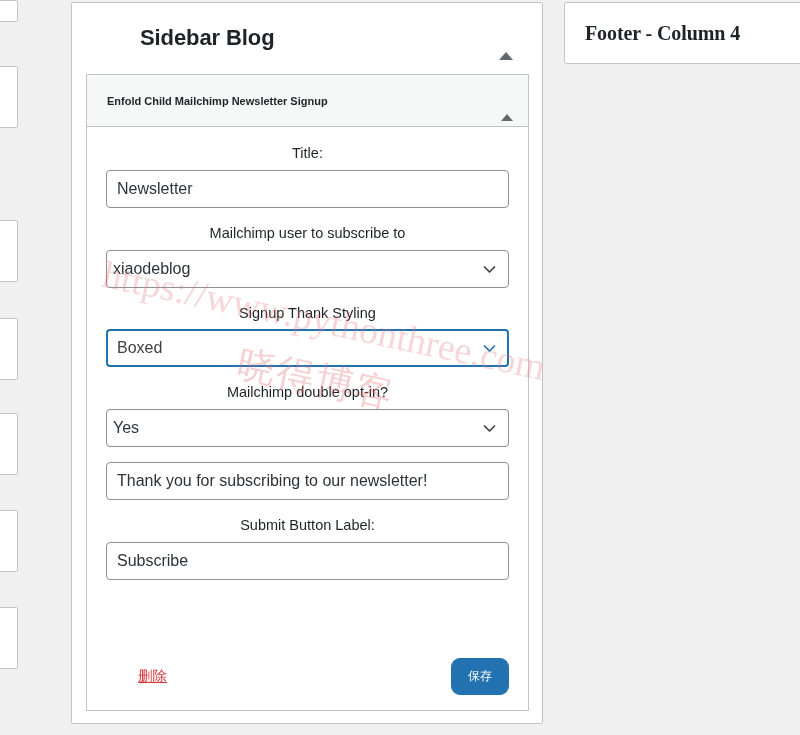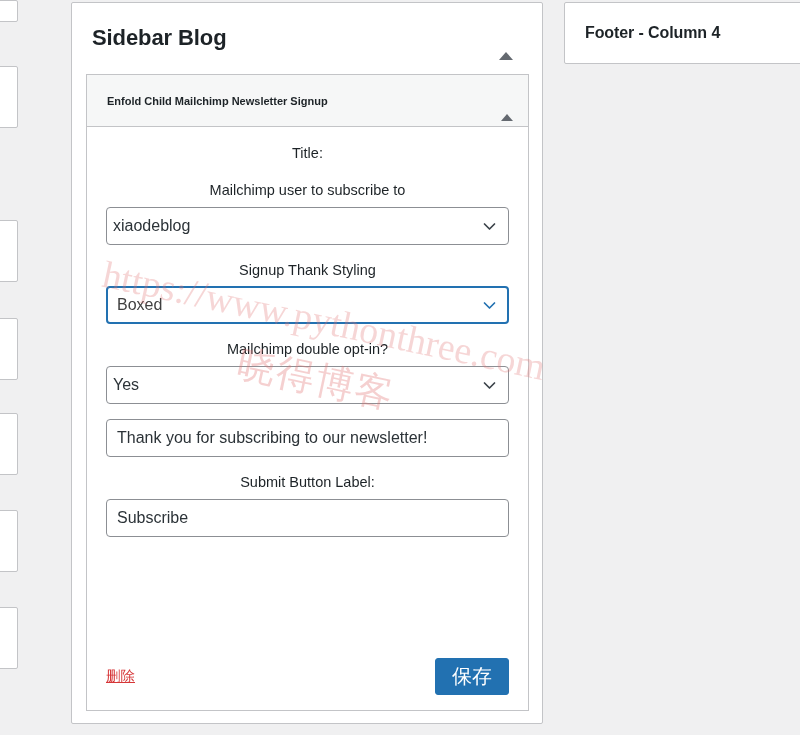--- a/index.html
+++ b/index.html
@@ -54,20 +54,21 @@
     box-sizing: border-box;
     padding: 0 20px;
     display: flex;
     align-items: center;
   }
   .panel-title {
     font-size: 22px;
     font-weight: bold;
     color: #1d2327;
     letter-spacing: -0.1px;
+    margin-left: 48px;
   }
   .tri {
     width: 0;
     height: 0;
     border-left: 7px solid transparent;
     border-right: 7px solid transparent;
     border-bottom: 8px solid #646970;
   }
   .panel-toggle {
     position: absolute;
@@ -173,27 +174,28 @@
     padding: 0 19px;
     display: flex;
     align-items: center;
     justify-content: space-between;
   }
   .delete-link {
     font-size: 14.5px;
     color: #d63638;
     text-decoration: underline;
     cursor: pointer;
+    margin-left: 32px;
   }
   .save-btn {
     background: #2271b1;
     border: 1px solid #2271b1;
-    border-radius: 3px;
+    border-radius: 9px;
     color: #fff;
-    font-size: 20px;
+    font-size: 12px;
     font-family: "Liberation Sans", sans-serif;
     padding: 0 16px;
     height: 37px;
     line-height: 35px;
     cursor: pointer;
   }
 
   
   .footer-panel {
     position: absolute;
@@ -204,24 +206,25 @@
     background: #fff;
     border: 1px solid #c3c4c7;
     border-radius: 2px;
     box-sizing: border-box;
     display: flex;
     align-items: center;
     padding-left: 20px;
     z-index: 2;
   }
   .footer-panel-title {
-    font-size: 16px;
+    font-size: 20px;
     font-weight: bold;
     color: #1d2327;
     letter-spacing: -0.1px;
+    font-family: Liberation Serif, serif;
   }
 
   
   .watermark {
     position: absolute;
     left: 108px;
     top: 252px;
     width: 470px;
     height: 180px;
     z-index: 5;
@@ -273,20 +276,21 @@
       <span class="widget-title">Enfold Child Mailchimp Newsletter Signup</span>
       <span class="widget-toggle">
         <span class="tri"></span>
       </span>
     </div>
 
     <div class="widget-body">
 
       <div class="field">
         <label class="field-label">Title:</label>
+        <input class="ctrl" type="text" value="Newsletter" style="">
       </div>
 
       <div class="field">
         <label class="field-label">Mailchimp user to subscribe to</label>
         <div class="selectwrap">
           <input class="ctrl" type="text" readonly="" value="xiaodeblog" style="">
           <span class="chev">
             <svg width="13" height="13" viewBox="0 0 13 13">
               <path d="M1.5 4 L6.5 9 L11.5 4" fill="none" stroke="#3c434a" stroke-width="1.7" stroke-linecap="round" stroke-linejoin="round"></path>
             </svg>

